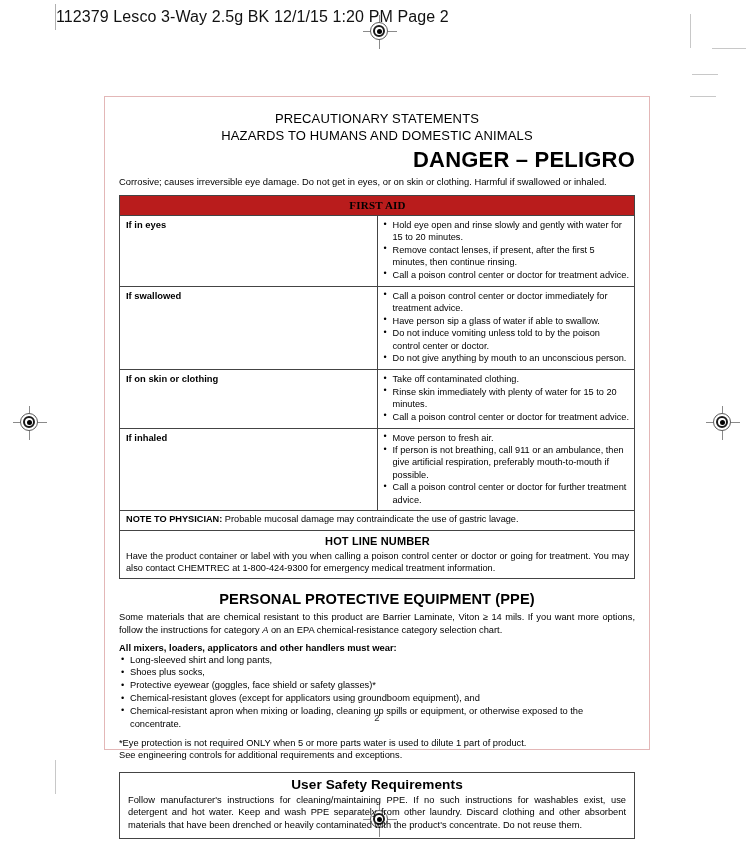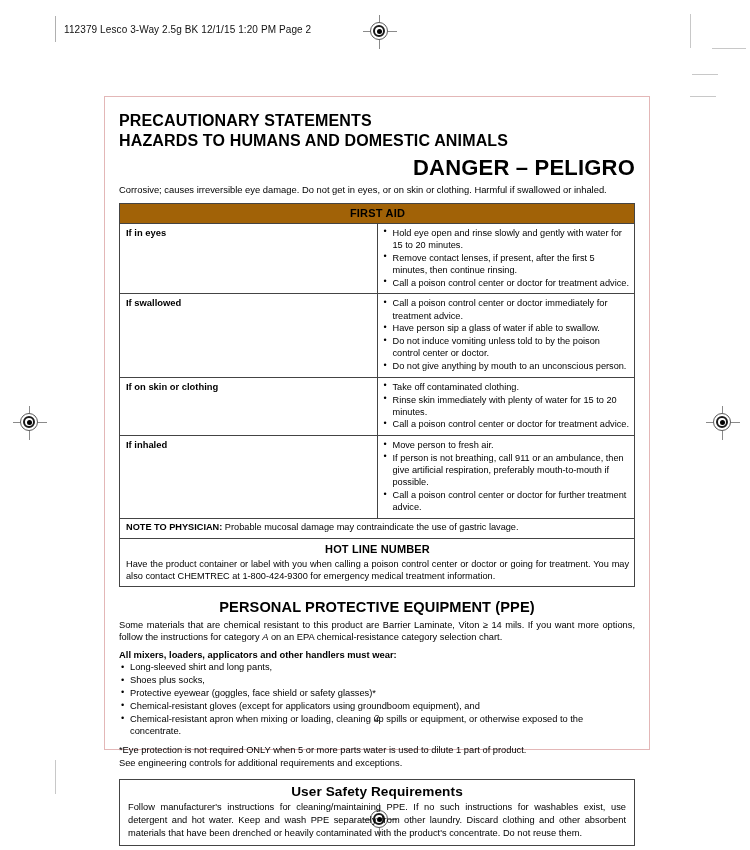--- a/index.html
+++ b/index.html
@@ -56,27 +56,26 @@
 
   .crop-line {
     position: absolute;
     background: #c8c8c8;
   }
 
   
   .header-strip {
     position: absolute;
     left: 55px;
-    top: 16px;
+    top: 4px;
     height: 26px;
     display: flex;
     align-items: center;
-    padding-left: 8px;
     border-left: 1px solid #b0b0b0;
-    font-size: 10px;
+    font-size: 16px;
     letter-spacing: 0.1px;
     white-space: nowrap;
     color: #111;
   }
 
   
   .label-page {
     position: absolute;
     left: 104px;
     top: 96px;
@@ -85,22 +84,23 @@
     border: 1.2px solid #e3b7b7;
     box-sizing: border-box;
     background: #ffffff;
   }
   .label-inner {
     padding: 14px 14px 0 14px;
   }
 
   
   .h-precaution {
-    font-size: 16px;
-    font-weight: bold;
+    text-align: center;
+    font-size: 13px;
+    font-weight: normal;
     letter-spacing: 0.15px;
     line-height: 1.28;
   }
   .h-danger {
     text-align: right;
     font-size: 22px;
     font-weight: bold;
     letter-spacing: 0.2px;
     margin-top: 3px;
     margin-bottom: 3px;
@@ -123,23 +123,24 @@
   }
   table.first-aid td, table.first-aid th {
     border: 1.1px solid #444;
     vertical-align: top;
     padding: 3px 5px 4px 6px;
   }
   th.fa-title {
     text-align: center;
     font-weight: bold;
     font-size: 11px;
-    background: #a16207;
+    background: #b91c1c;
     padding: 3px 0 3px 0;
     letter-spacing: 0.2px;
+    font-family: Liberation Serif, serif;
   }
   td.fa-label {
     width: 79px;
     font-weight: bold;
     font-size: 9.4px;
     line-height: 1.35;
     margin-left: 7px;
   }
   td.fa-body { padding-left: 6px; }
   ul.fa-list {

